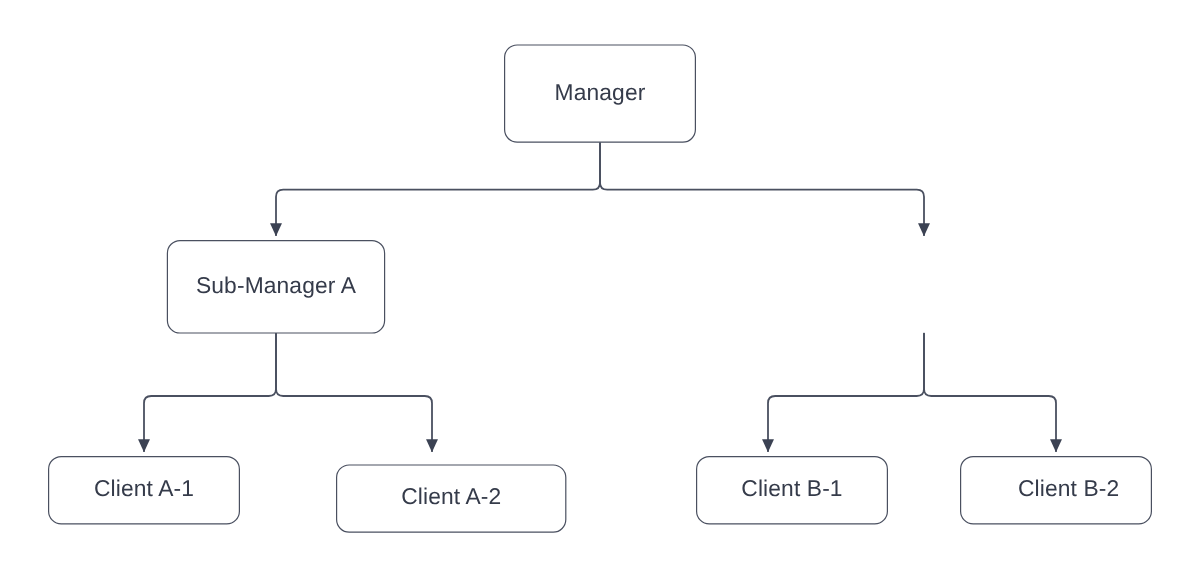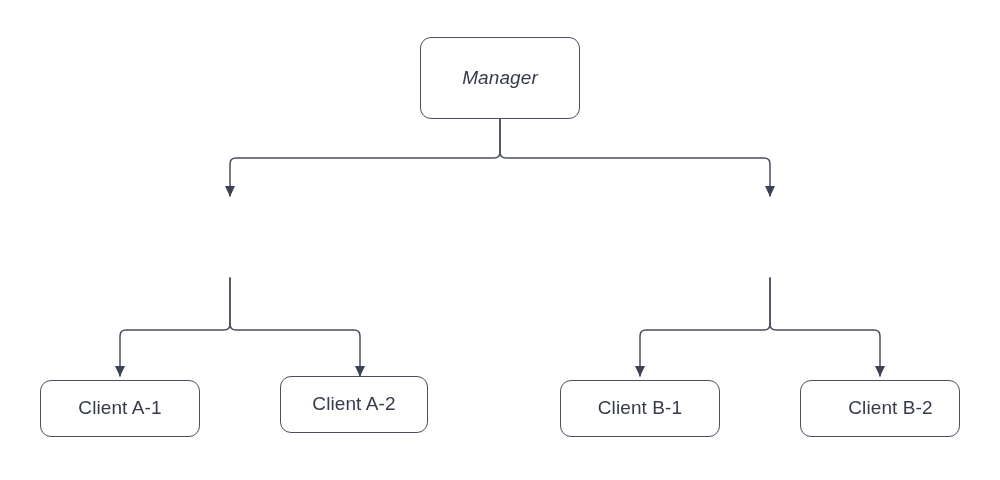--- a/index.html
+++ b/index.html
@@ -38,26 +38,26 @@
     text-align: center;
   }
   .node-label {
     color: #353b4a;
     font-family: "Liberation Sans", sans-serif;
     font-size: 19px;
     line-height: 1.2;
     letter-spacing: 0.1px;
     white-space: nowrap;
   }
-  .node-root    { left: 420px; top: 37px;  width: 160px; height: 82px; font-style: italic; }
+  .node-root    { left: 420px; top: 37px;  width: 160px; height: 82px; }
   .node-sub-a   { left: 139px; top: 200px; width: 182px; height: 78px; }
   .node-sub-b   { left: 679px; top: 200px; width: 182px; height: 78px; }
   .node-cli-a1  { left: 40px;  top: 380px; width: 160px; height: 57px; }
-  .node-cli-a2  { left: 280px; top: 376px; width: 148px; height: 57px; }
-  .node-cli-b1  { left: 560px; top: 380px; width: 160px; height: 57px; }
+  .node-cli-a2  { left: 280px; top: 387px; width: 192px; height: 57px; }
+  .node-cli-b1  { left: 580px; top: 380px; width: 160px; height: 57px; }
   .node-cli-b2  { left: 800px; top: 380px; width: 160px; height: 57px; padding-left: 21px; }
 </style>
 </head>
 <body>
 
 <div id="canvas">
 
   <svg id="edge-layer" viewBox="0 0 1000 480">
     <defs>
       <marker id="arrow-head" viewBox="0 0 10 10" refX="9.2" refY="5" markerWidth="7.2" markerHeight="7.2" orient="auto-start-reverse">
@@ -78,20 +78,23 @@
       <path marker-end="url(#arrow-head)" d="M 770 278 L 770 324 Q 770 330 764 330 L 646 330 Q 640 330 640 336 L 640 376"></path>
 
       <path marker-end="url(#arrow-head)" d="M 770 278 L 770 324 Q 770 330 776 330 L 874 330 Q 880 330 880 336 L 880 376"></path>
     </g>
   </svg>
 
   <div class="node node-root">
     <span class="node-label">Manager</span>
   </div>
 
+  <div class="node node-sub-a">
+    <span class="node-label">Sub-Manager A</span>
+  </div>
 
 
   <div class="node node-cli-a1">
     <span class="node-label">Client A-1</span>
   </div>
 
   <div class="node node-cli-a2">
     <span class="node-label">Client A-2</span>
   </div>
 

